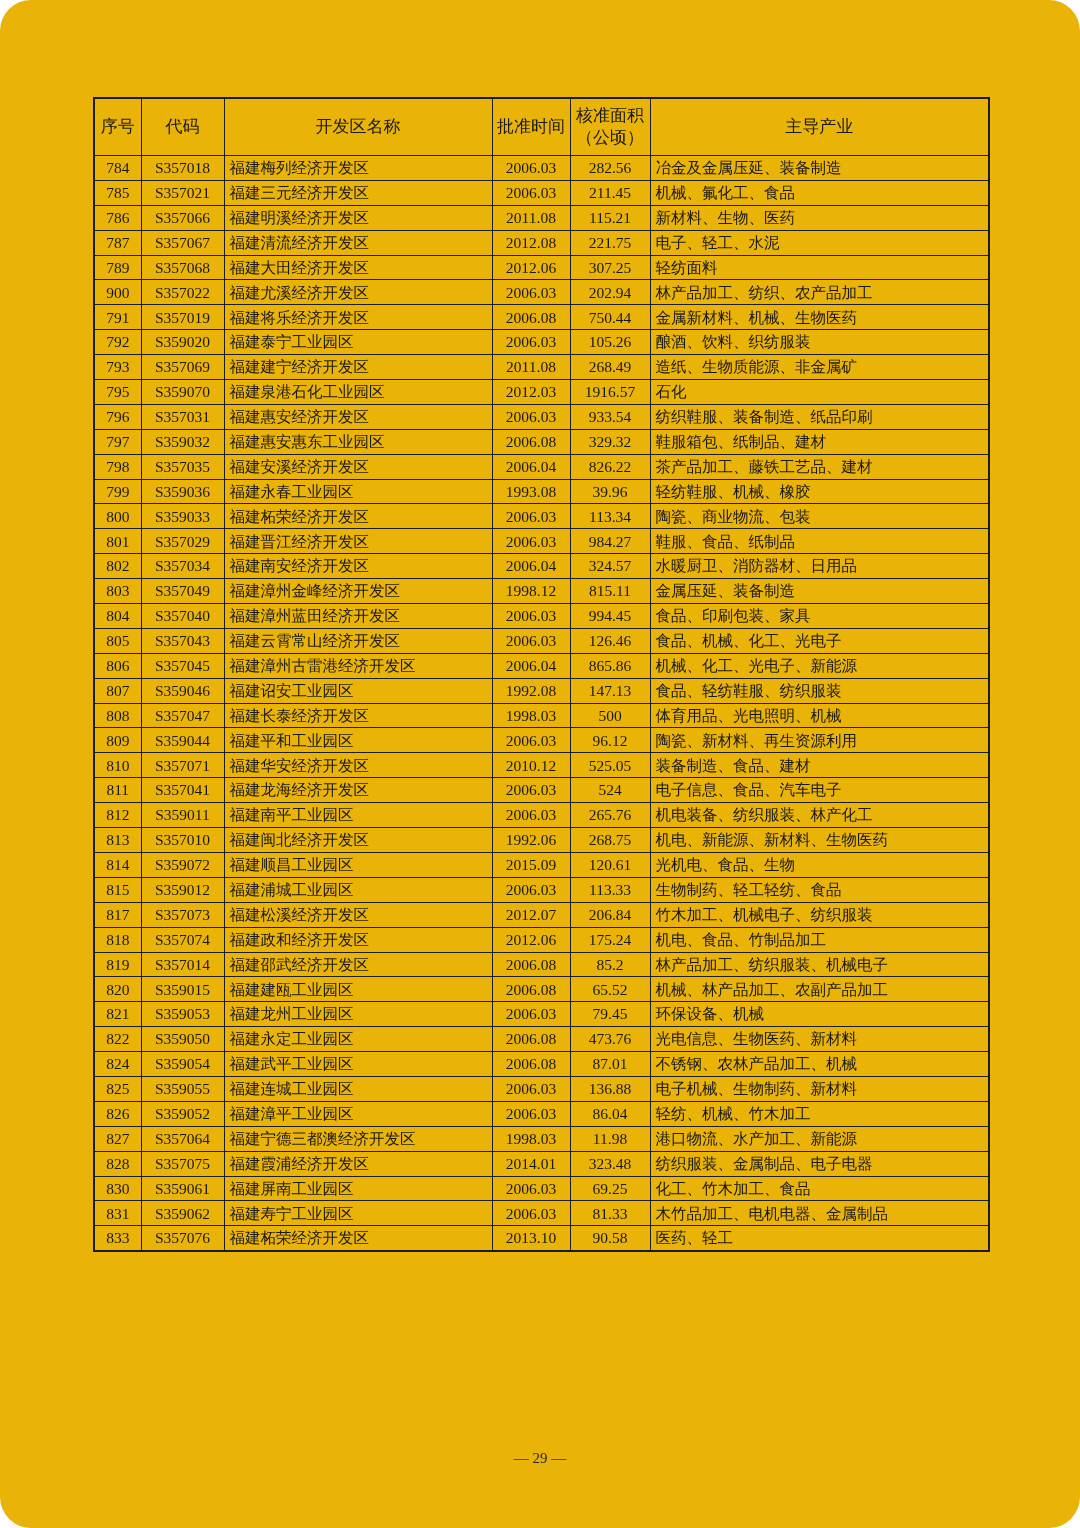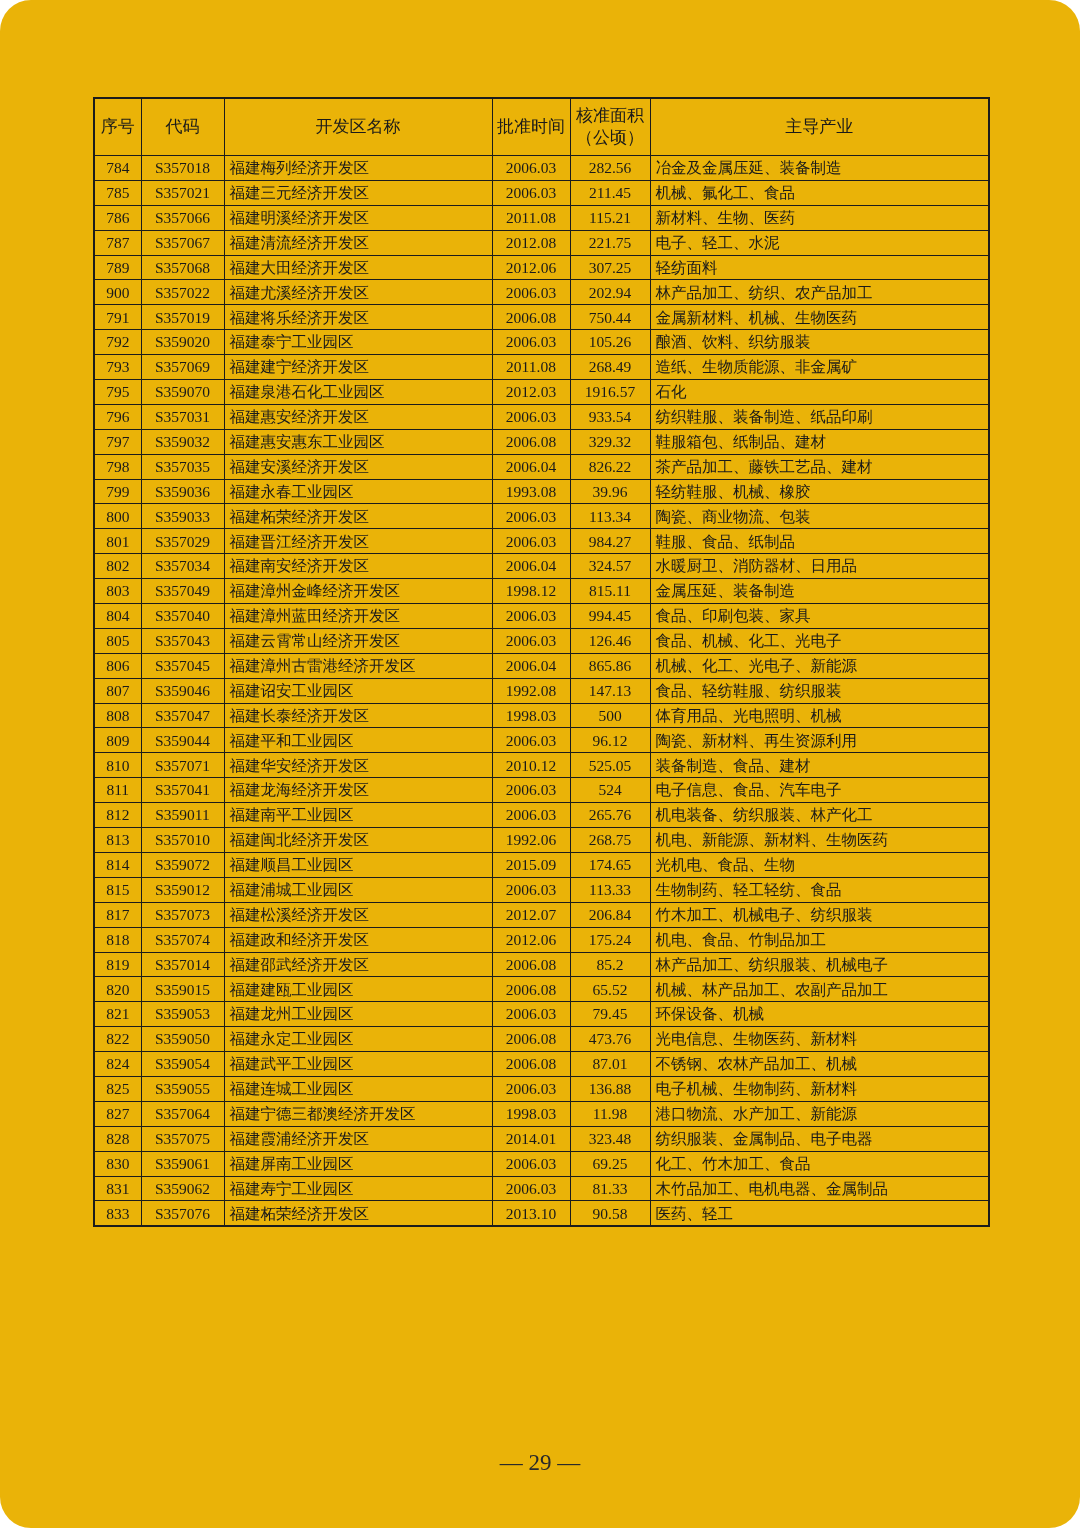--- a/index.html
+++ b/index.html
@@ -59,21 +59,21 @@
     overflow: hidden;
   }
   table.zones td.center { text-align: center; }
   table.zones td.left { text-align: left; padding-left: 5px; }
   .page-number {
     position: absolute;
     top: 1450px;
     left: 0;
     width: 100%;
     text-align: center;
-    font-size: 23px;
+    font-size: 15px;
     color: #2a2a2a;
   }
 </style>
 </head>
 <body>
 
 <div class="page">
   <div class="table-wrap">
     <table class="zones">
       <colgroup>
@@ -318,21 +318,21 @@
             <td class="left">福建闽北经济开发区</td>
             <td class="center">1992.06</td>
             <td class="center">268.75</td>
             <td class="left">机电、新能源、新材料、生物医药</td>
           </tr>
           <tr>
             <td class="center">814</td>
             <td class="center">S359072</td>
             <td class="left">福建顺昌工业园区</td>
             <td class="center">2015.09</td>
-            <td class="center">174.65</td>
+            <td class="center">120.61</td>
             <td class="left">光机电、食品、生物</td>
           </tr>
           <tr>
             <td class="center">815</td>
             <td class="center">S359012</td>
             <td class="left">福建浦城工业园区</td>
             <td class="center">2006.03</td>
             <td class="center">113.33</td>
             <td class="left">生物制药、轻工轻纺、食品</td>
           </tr>
@@ -392,20 +392,28 @@
             <td class="center">87.01</td>
             <td class="left">不锈钢、农林产品加工、机械</td>
           </tr>
           <tr>
             <td class="center">825</td>
             <td class="center">S359055</td>
             <td class="left">福建连城工业园区</td>
             <td class="center">2006.03</td>
             <td class="center">136.88</td>
             <td class="left">电子机械、生物制药、新材料</td>
+          </tr>
+          <tr>
+            <td class="center">826</td>
+            <td class="center">S359052</td>
+            <td class="left">福建漳平工业园区</td>
+            <td class="center">2006.03</td>
+            <td class="center">86.04</td>
+            <td class="left">轻纺、机械、竹木加工</td>
           </tr>
           <tr>
             <td class="center">827</td>
             <td class="center">S357064</td>
             <td class="left">福建宁德三都澳经济开发区</td>
             <td class="center">1998.03</td>
             <td class="center">11.98</td>
             <td class="left">港口物流、水产加工、新能源</td>
           </tr>
           <tr>

